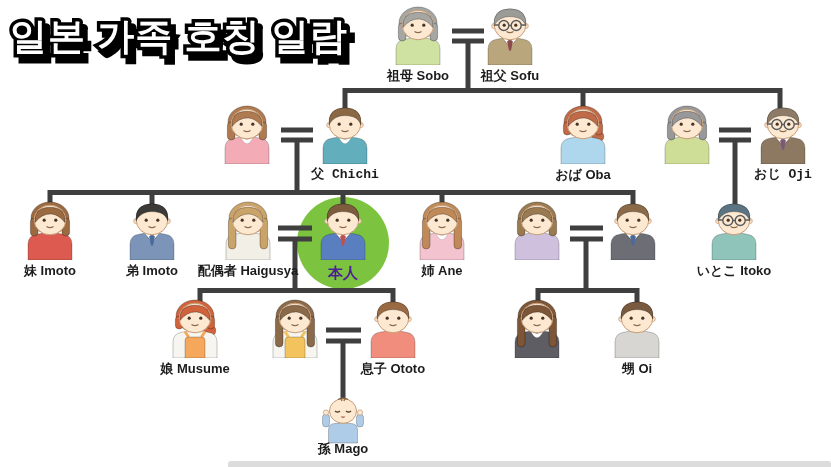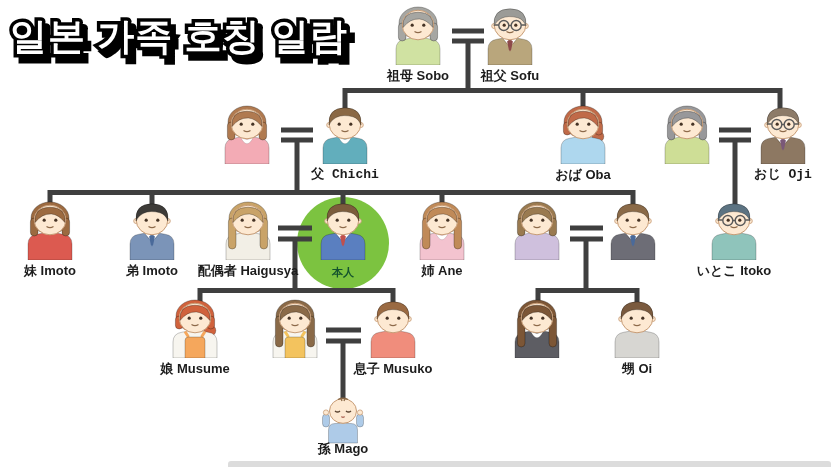--- a/index.html
+++ b/index.html
@@ -24,21 +24,21 @@
   
   #connectors{position:absolute; left:0; top:0; z-index:2;}
   .conn{stroke:var(--line); stroke-width:5; fill:none;}
   
   .person{position:absolute; width:68px; z-index:3;}
   .plabel{
     position:absolute; left:-36px; width:140px; text-align:center;
     font-size:13px; font-weight:600; color:#1c1c1c; white-space:nowrap;
     line-height:17px;
   }
-  .self-label{font-size:11px; font-weight:700; color:#14532d;}
+  .self-label{font-size:15px; font-weight:700; color:#4c1d95;}
   .bottom-strip{
     position:absolute; left:228px; top:461px; width:603px; height:6px;
     background:#dcdcdc; border-radius:3px 3px 0 0; z-index:0;
   }
 </style>
 </head>
 <body>
 
 <div id="stage">
 
@@ -330,21 +330,21 @@
       <div class="person" style="left: 359px; top: 296px;"><svg width="68" height="62" viewBox="-34 -31 68 62">
           <path d="M-4 -2 L4 -2 L4 6 L-4 6 Z" fill="#fde9d2"></path>
           <path d="M-22 31 L-22 15 Q-22 6.5 -13 5.2 L-5 3.8 L5 3.8 L13 5.2 Q22 6.5 22 15 L22 31 Z" fill="#f08d7c" stroke="rgba(0,0,0,0.22)" stroke-width="1"></path>
           <circle cx="-15.7" cy="-8" r="2.6" fill="#fde9d2" stroke="#c79c76" stroke-width="0.8"></circle>
           <circle cx="15.7" cy="-8" r="2.6" fill="#fde9d2" stroke="#c79c76" stroke-width="0.8"></circle>
           <ellipse cx="0" cy="-9" rx="15.8" ry="14.8" fill="#fde9d2" stroke="#c79c76" stroke-width="1"></ellipse>
     <path d="M-15.9 -8 Q-17.5 -25 0 -25.2 Q17.5 -25 15.9 -8 Q13.5 -14.5 8 -16.2 Q-2 -19 -9 -15.5 Q-14 -13 -15.9 -8 Z" fill="#9a6a42" stroke="rgba(0,0,0,0.28)" stroke-width="1"></path>
     <circle cx="-5.8" cy="-8.8" r="1.6" fill="#453325"></circle>
           <circle cx="5.8" cy="-8.8" r="1.6" fill="#453325"></circle>
     <path d="M-3.5 -2.5 Q0 -0.2 3.5 -2.5" stroke="#8d6a4a" stroke-width="1.2" fill="none"></path>
-        </svg><div class="plabel" style="top:64px">息子 Musuko</div></div>
+        </svg><div class="plabel" style="top:64px">息子 Ototo</div></div>
       <div class="person" style="left: 503px; top: 296px;"><svg width="68" height="62" viewBox="-34 -31 68 62">
           <ellipse cx="0" cy="-11" rx="19" ry="16" fill="#7c5636" stroke="rgba(0,0,0,0.28)" stroke-width="1"></ellipse>
           <path d="M-4 -2 L4 -2 L4 6 L-4 6 Z" fill="#fde9d2"></path>
           <path d="M-22 31 L-22 15 Q-22 6.5 -13 5.2 L-5 3.8 L5 3.8 L13 5.2 Q22 6.5 22 15 L22 31 Z" fill="#5d5d63" stroke="rgba(0,0,0,0.22)" stroke-width="1"></path>
           <path d="M-6.5 3.8 Q0 9 6.5 3.8 Q3.5 10.5 0 10.8 Q-3.5 10.5 -6.5 3.8 Z" fill="#fff" stroke="rgba(0,0,0,.15)" stroke-width="0.8"></path>
           <rect x="-19.6" y="-11" width="7.6" height="31" rx="3.8" fill="#7c5636" stroke="rgba(0,0,0,0.28)" stroke-width="1"></rect>
           <rect x="12" y="-11" width="7.6" height="31" rx="3.8" fill="#7c5636" stroke="rgba(0,0,0,0.28)" stroke-width="1"></rect>
           <ellipse cx="0" cy="-9" rx="15.8" ry="14.8" fill="#fde9d2" stroke="#c79c76" stroke-width="1"></ellipse>
     <path d="M-14.9 -6.5 Q-16.2 -21.8 0 -21.8 Q16.2 -21.8 14.9 -6.5 Q8.5 -14.5 1.5 -15 Q-8 -15.6 -14.9 -6.5 Z" fill="#7c5636" stroke="rgba(0,0,0,0.28)" stroke-width="1"></path>
     <circle cx="-5.8" cy="-8.8" r="1.6" fill="#453325"></circle>

